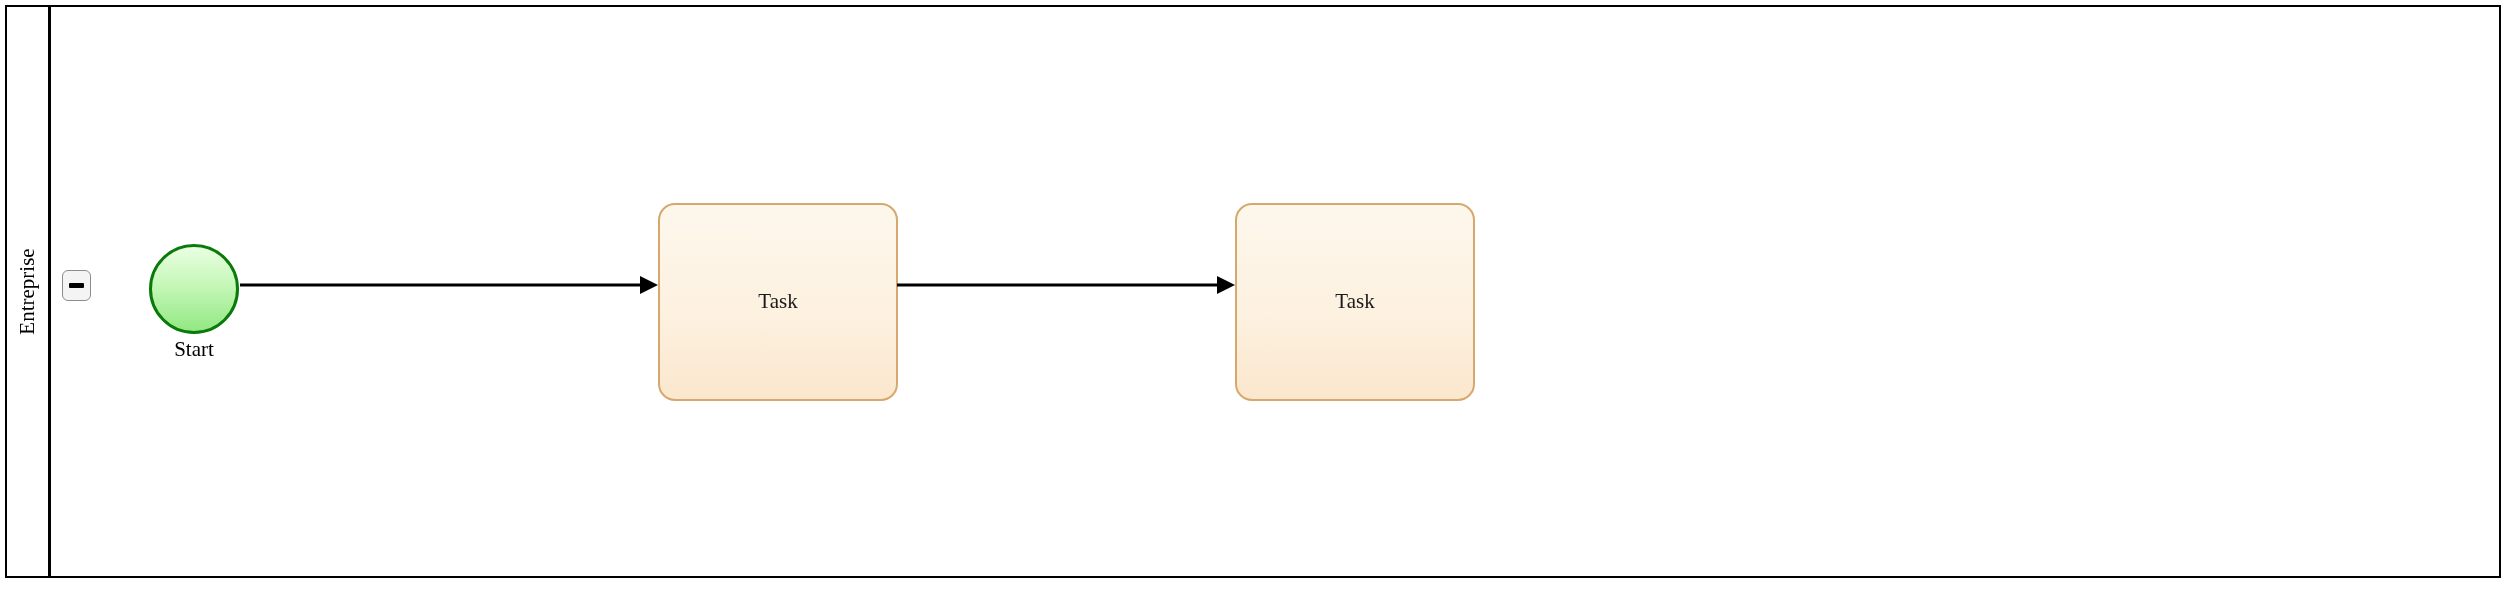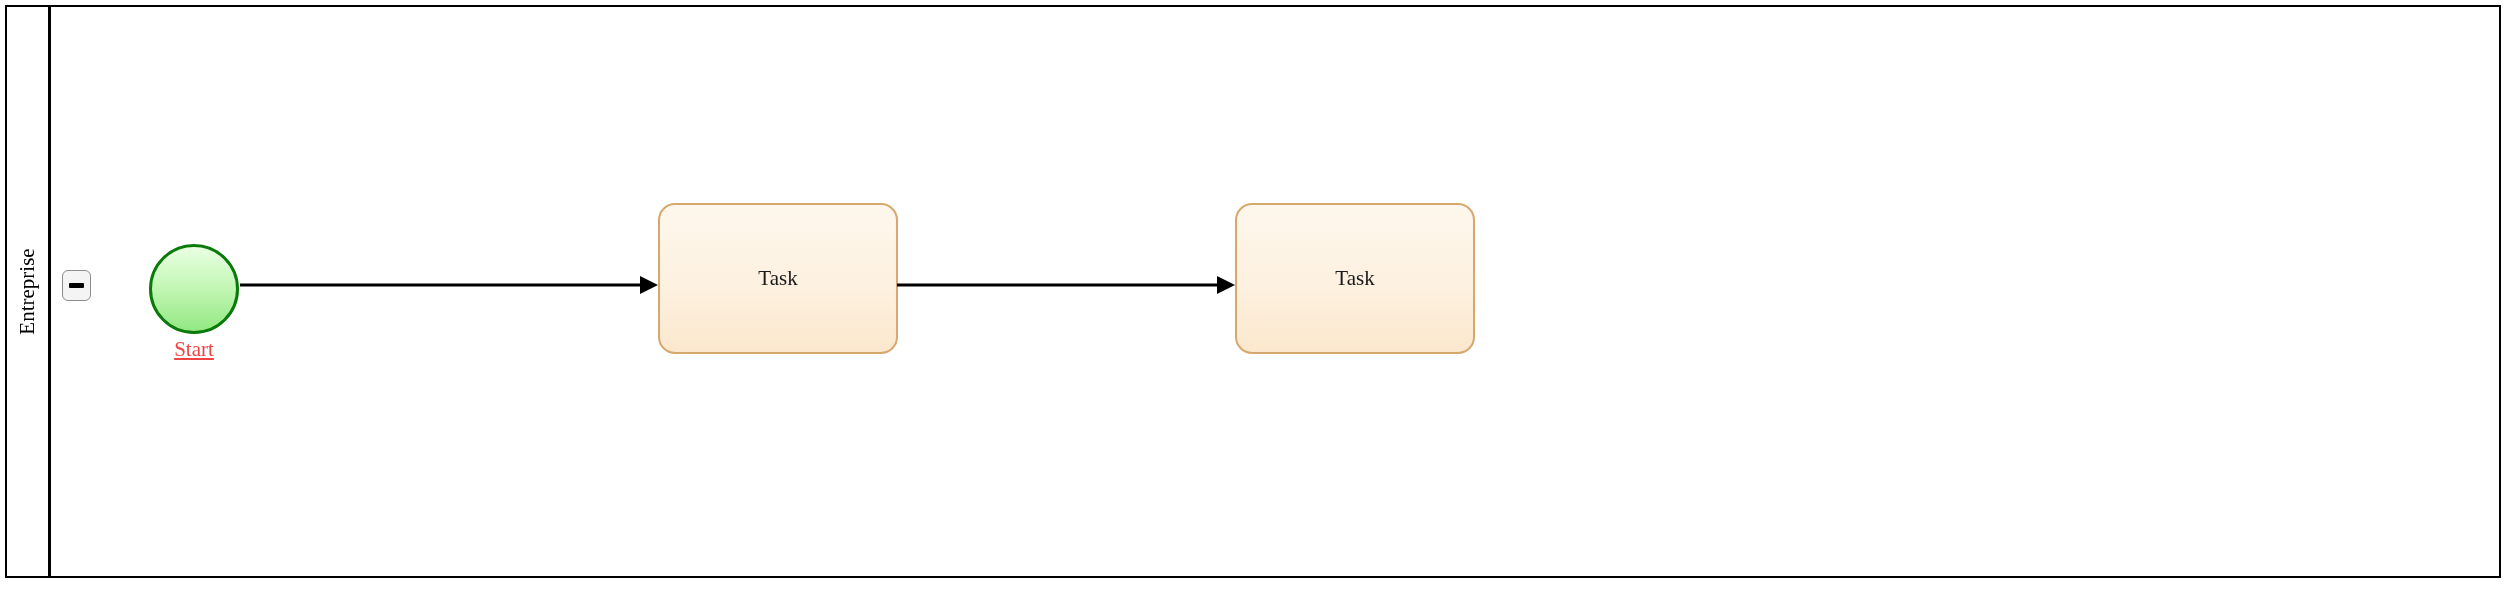--- a/index.html
+++ b/index.html
@@ -107,31 +107,30 @@
     background: linear-gradient(to bottom, #e9ffe2 0%, #c6f7b8 45%, #93e883 100%);
   }
   .start-label {
     position: absolute;
     left: 95px;
     top: 331px;
     width: 90px;
     text-align: center;
     font-size: 21px;
     line-height: 1.1;
-    color: #ef4444;
+    color: #000000;
     white-space: nowrap;
-    text-decoration: underline;
   }
 
   
   .task {
     position: absolute;
     top: 196px;
     width: 240px;
-    height: 151px;
+    height: 198px;
     box-sizing: border-box;
     border: 2px solid #d7a86e;
     border-radius: 17px;
     background: linear-gradient(to bottom, #fdf7ec 0%, #fdf1e0 55%, #fbe7cd 100%);
     display: flex;
     align-items: center;
     justify-content: center;
   }
   .task-label {
     font-size: 21px;

